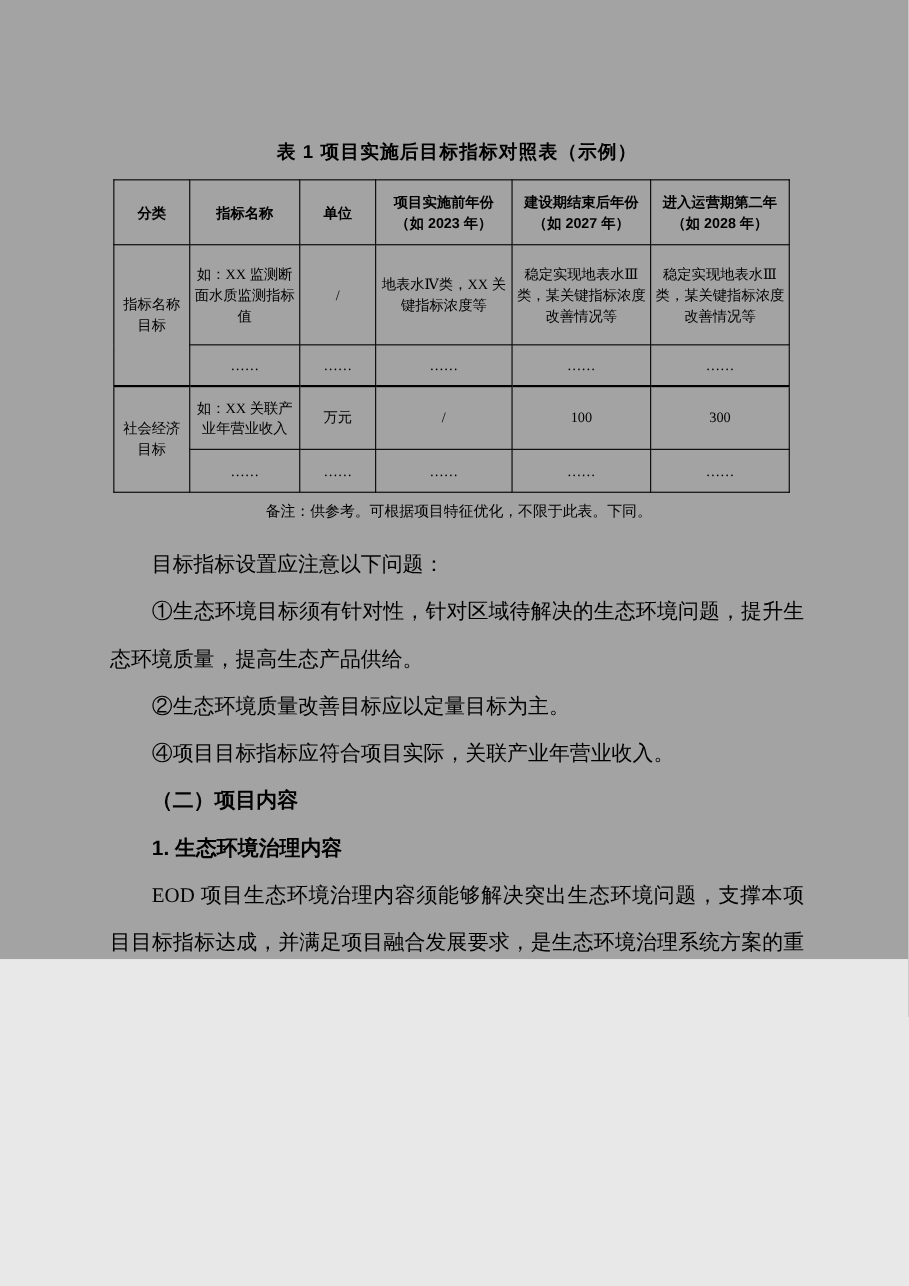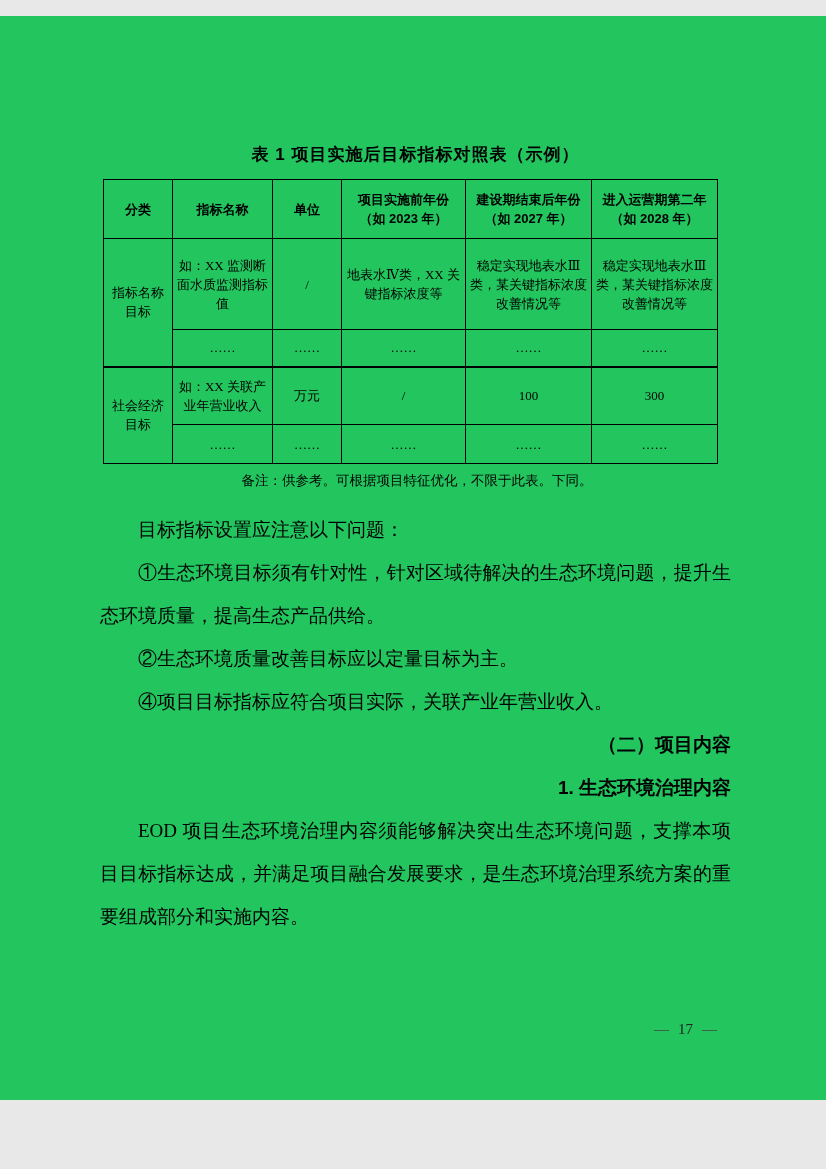--- a/index.html
+++ b/index.html
@@ -1,22 +1,22 @@
 <!DOCTYPE html>
 <html><head>
 <meta charset="utf-8">
 <style>
   * { margin: 0; padding: 0; box-sizing: border-box; }
   html, body { background: #e8e8e8; }
   .page {
     position: relative;
     width: 826px;
-    height: 1084px;
-    margin: 16px auto;
-    background: #22c55e;
+    height: 872px;
+    margin: 0 auto;
+    background: #a3a3a3;
     color: #000000;
     font-family: "Liberation Serif", "DejaVu Serif", serif;
     overflow: hidden;
   }
   .content {
     position: absolute;
     left: 100px;
     top: 0;
     width: 631px;
     padding-top: 127px;
@@ -67,21 +67,21 @@
   .body-text {
     margin-top: 18px;
     font-size: 19px;
     line-height: 43px;
     text-align: justify;
   }
   .body-text p { text-indent: 2em; margin: 0; }
   .body-text p.heading {
     font-family: "Liberation Sans", "DejaVu Sans", sans-serif;
     font-weight: bold;
-    text-align: right;
+    text-align: left;
   }
   .footer {
     position: absolute;
     top: 1002px;
     right: 100px;
     font-size: 15px;
     line-height: 22px;
     color: #222222;
   }
   .footer .dash { margin: 0 9px; color: #444444; }

